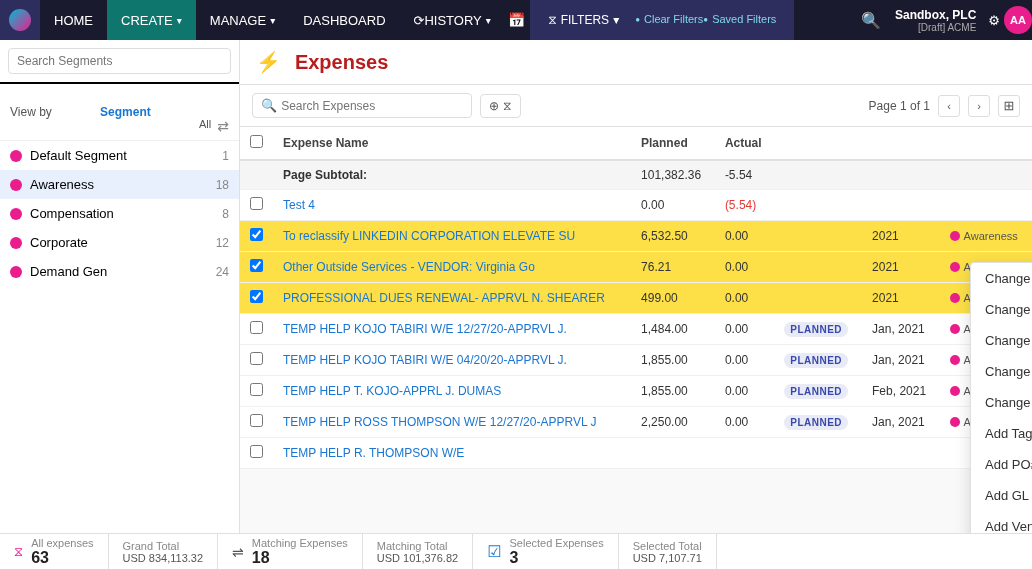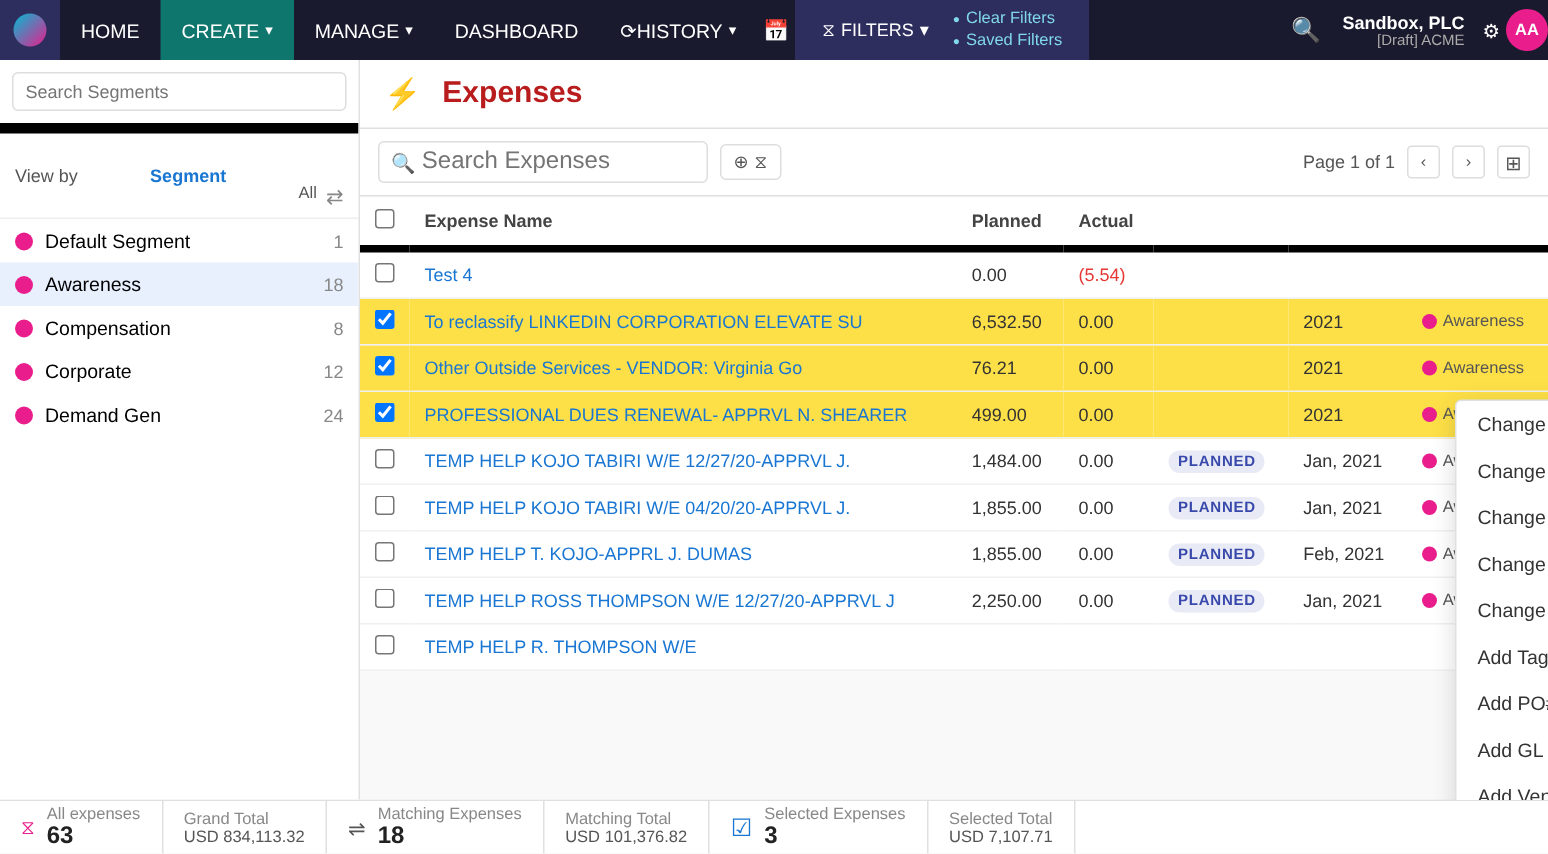--- a/index.html
+++ b/index.html
@@ -11,68 +11,68 @@
       background: #1a1a2e; color: #fff;
     }
     .nav-logo { width: 40px; height: 40px; display: flex; align-items: center; justify-content: center; background: #2d2d5e; }
     .nav-logo-icon { width: 22px; height: 22px; border-radius: 50%; background: linear-gradient(135deg, #00bcd4, #e91e8c); }
     .nav-item { padding: 0 14px; height: 40px; display: flex; align-items: center; cursor: pointer; font-size: 13px; font-weight: 500; }
     .nav-item.active { background: #0f766e; }
     .nav-item .arrow { margin-left: 4px; font-size: 10px; }
     .nav-spacer { flex: 1; }
     .nav-filter-bar { display: flex; align-items: center; background: #2d2d5e; padding: 0 10px; height: 40px; }
     .filter-btn { display: flex; align-items: center; gap: 4px; color: #fff; padding: 0 8px; cursor: pointer; font-size: 12px; }
-    .filter-links { display: flex; flex-direction: column; padding: 0 8px; font-size: 11px; }
+    .filter-links { display: flex; padding: 0 8px; font-size: 11px; }
     .filter-link { color: #80d8e8; cursor: pointer; display: flex; align-items: center; gap: 4px; line-height: 1.4; }
     .filter-link::before { content: '●'; font-size: 8px; }
     .nav-search-icon { color: #fff; cursor: pointer; padding: 0 6px; font-size: 16px; }
     .nav-account { display: flex; flex-direction: column; align-items: flex-end; font-size: 11px; color: #ccc; padding: 0 8px; justify-content: center; }
     .nav-account-name { font-weight: 600; color: #fff; font-size: 12px; }
     .nav-settings { color: #fff; cursor: pointer; padding: 0 4px; }
     .nav-avatar { width: 28px; height: 28px; border-radius: 50%; background: #e91e8c; display: flex; align-items: center; justify-content: center; color: #fff; font-weight: 700; font-size: 11px; cursor: pointer; }
     .nav-cal-icon { color: #fff; cursor: pointer; padding: 0 4px; font-size: 14px; }
 
     
     .main-layout { display: flex; height: calc(569px - 40px - 36px); }
 
     
     .sidebar { width: 240px; background: #fff; border-right: 1px solid #e0e0e0; display: flex; flex-direction: column; overflow-y: auto; }
-    .sidebar-search { padding: 8px; border-bottom: 7px solid #000000; }
+    .sidebar-search { padding: 8px; border-bottom: 2px solid #000000; }
     .sidebar-search input { width: 100%; border: 1px solid #ddd; border-radius: 4px; padding: 5px 8px; font-size: 12px; outline: none; }
     .sidebar-view-by { display: flex; align-items: center; justify-content: space-between; padding: 6px 10px; font-size: 12px; color: #555; border-bottom: 1px solid #eee; }
     .segment-label { color: #1976d2; font-weight: 600; cursor: pointer; }
     .view-actions { display: flex; align-items: flex-start; gap: 6px; margin-top: 28px; }
     .view-all { font-size: 11px; color: #555; }
     .view-plus { cursor: pointer; color: #888; font-size: 14px; }
     .segment-item { display: flex; align-items: center; padding: 7px 10px; cursor: pointer; font-size: 13px; }
     .segment-item.active { background: #e8f0fe; }
     .segment-dot { width: 12px; height: 12px; border-radius: 50%; margin-right: 8px; flex-shrink: 0; }
     .segment-name { flex: 1; }
     .segment-count { font-size: 12px; color: #888; }
 
     
     .content { flex: 1; display: flex; flex-direction: column; background: #f9f9f9; overflow: hidden; }
     .content-header { display: flex; align-items: center; padding: 10px 16px; background: #fff; border-bottom: 1px solid #e0e0e0; gap: 10px; }
     .page-icon { color: #e91e8c; font-size: 20px; margin-right: 4px; }
     .page-title { font-size: 20px; font-weight: 600; color: #b91c1c; }
     .content-toolbar { display: flex; align-items: center; padding: 8px 12px; background: #fff; border-bottom: 1px solid #e0e0e0; gap: 8px; }
     .search-box { display: flex; align-items: center; border: 1px solid #ddd; border-radius: 4px; padding: 4px 8px; background: #fff; flex: 0 0 220px; }
-    .search-box input { border: none; outline: none; font-size: 16px; width: 100%; }
+    .search-box input { border: none; outline: none; font-size: 12px; width: 100%; }
     .search-icon-sm { color: #888; margin-right: 4px; font-size: 13px; }
     .toolbar-btn { display: flex; align-items: center; gap: 4px; border: 1px solid #ddd; border-radius: 4px; padding: 4px 8px; background: #fff; cursor: pointer; font-size: 12px; color: #555; }
     .toolbar-spacer { flex: 1; }
     .pagination { display: flex; align-items: center; gap: 4px; font-size: 12px; color: #555; }
     .page-nav-btn { border: 1px solid #ddd; border-radius: 3px; width: 22px; height: 22px; display: flex; align-items: center; justify-content: center; cursor: pointer; color: #555; background: #fff; font-size: 11px; }
     .close-btn { border: 1px solid #ddd; border-radius: 3px; width: 22px; height: 22px; display: flex; align-items: center; justify-content: center; cursor: pointer; color: #555; background: #fff; }
 
     
     .table-container { flex: 1; overflow: auto; position: relative; }
     table { width: 100%; border-collapse: collapse; background: #fff; }
     thead tr { background: #fff; border-bottom: 2px solid #e0e0e0; }
-    th { padding: 8px 10px; text-align: left; font-size: 12px; font-weight: 600; color: #444; white-space: nowrap; border-bottom: 5px solid #000000; position: sticky; top: 0; background: #fff; z-index: 1; }
+    th { padding: 8px 10px; text-align: left; font-size: 12px; font-weight: 600; color: #444; white-space: nowrap; border-bottom: 1px solid #000000; position: sticky; top: 0; background: #fff; z-index: 1; }
     td { padding: 7px 10px; font-size: 12px; color: #333; border-bottom: 1px solid #f0f0f0; }
     .subtotal-row td { background: #f5f5f5; font-weight: 500; }
     .checkbox-cell { width: 30px; }
     input[type=checkbox] { cursor: pointer; }
     .expense-link { color: #1976d2; cursor: pointer; text-decoration: none; }
     .negative { color: #e53935; }
     .status-badge { display: inline-block; padding: 2px 6px; border-radius: 10px; font-size: 10px; font-weight: 600; text-transform: uppercase; letter-spacing: 0.5px; }
     .status-planned { background: #e8eaf6; color: #3949ab; }
     .segment-badge { display: flex; align-items: center; gap: 4px; font-size: 11px; color: #555; }
     .segment-badge-dot { width: 10px; height: 10px; border-radius: 50%; }
@@ -207,20 +207,27 @@
             </th>
             <th>Expense Name</th>
             <th>Planned</th>
             <th>Actual</th>
             <th></th>
             <th></th>
             <th></th>
           </tr>
         </thead>
         <tbody id="table-body">
+          <tr class="subtotal-row">
+            <td></td>
+            <td><strong>Page Subtotal:</strong></td>
+            <td>101,382.36</td>
+            <td>-5.54</td>
+            <td colspan="3"></td>
+          </tr>
         <tr>
     <td class="checkbox-cell">
       <input type="checkbox" style="">
     </td>
     <td>
       <a class="expense-link">Test 4</a>
     </td>
     <td>0.00</td>
     <td><span class="negative">(5.54)</span></td>
     <td></td>

